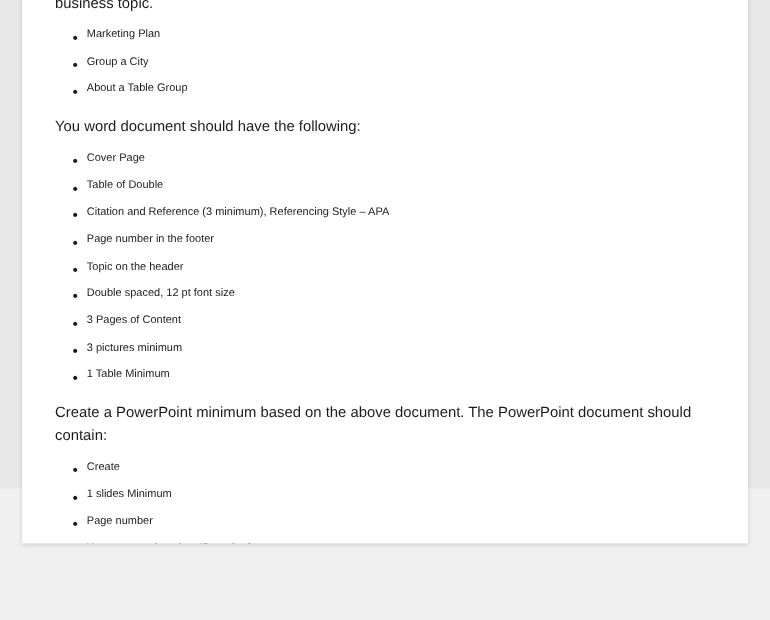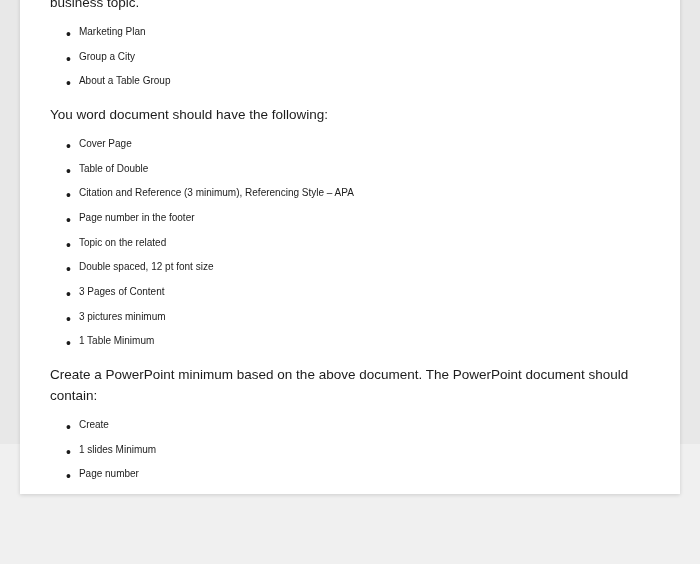--- a/index.html
+++ b/index.html
@@ -100,21 +100,21 @@
       <li>
         <span>Table of Double</span>
       </li>
       <li>
         <span>Citation and Reference (3 minimum), Referencing Style – APA</span>
       </li>
       <li>
         <span>Page number in the footer</span>
       </li>
       <li>
-        <span>Topic on the related</span>
+        <span>Topic on the header</span>
       </li>
       <li>
         <span>Double spaced, 12 pt font size</span>
       </li>
       <li>
         <span>3 Pages of Content</span>
       </li>
       <li>
         <span>3 pictures minimum</span>
       </li>

